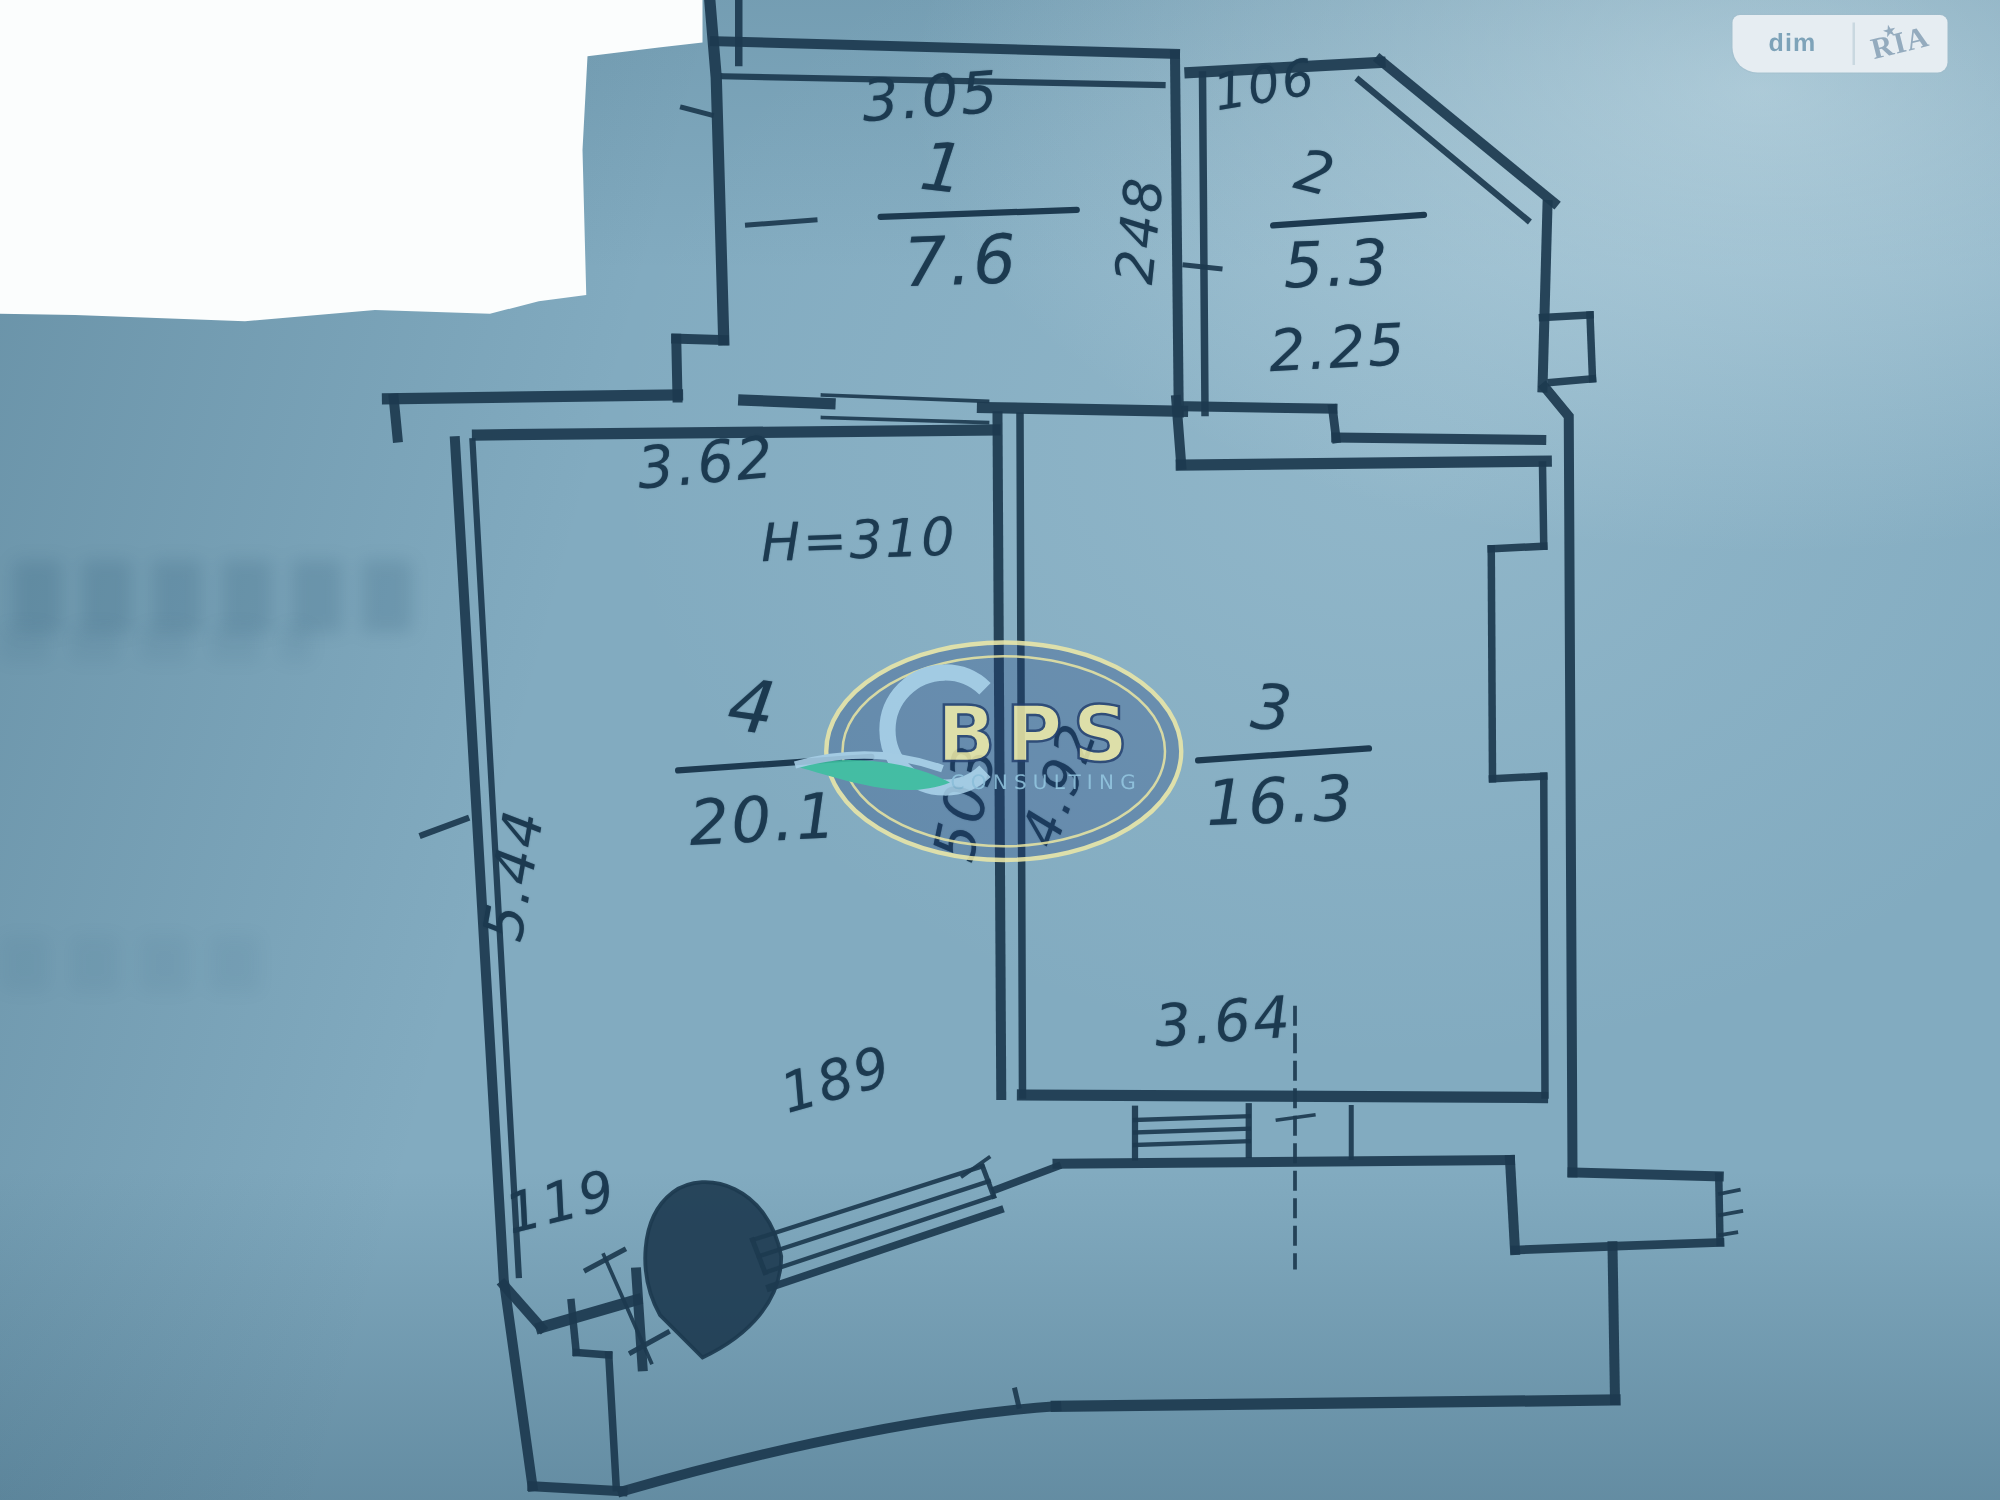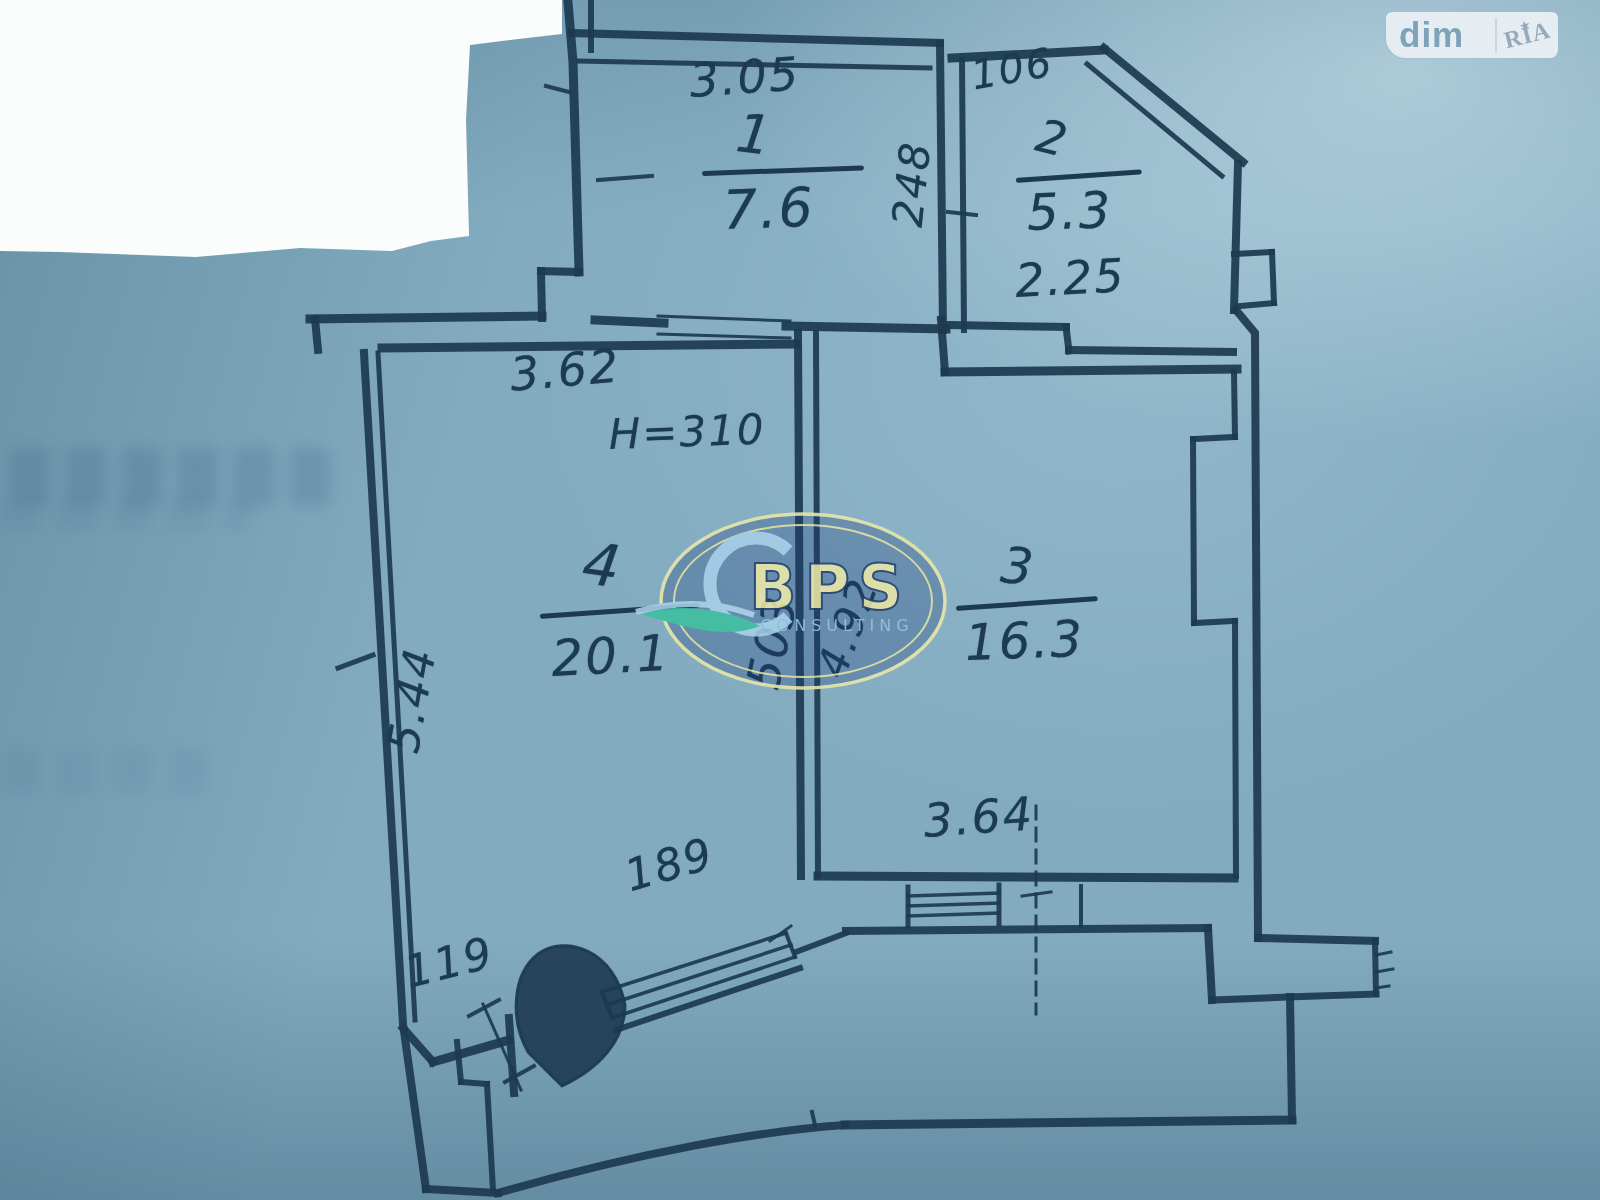--- a/index.html
+++ b/index.html
@@ -29,22 +29,22 @@
   svg.plan{position:absolute;left:0;top:0;}
   .ghost{position:absolute;filter:blur(7px);opacity:.5;border-radius:6px;
     background:repeating-linear-gradient(90deg, rgba(22,66,96,.30) 0 40px, rgba(22,66,96,0) 40px 56px);}
   .whitepatch{position:absolute;left:0;top:0;}
   
   .badge{
     position:absolute;left:1386px;top:12px;width:172px;height:46px;
     background:#e6edf2;border-radius:6px 6px 8px 20px;display:flex;align-items:center;
     box-shadow:0 0 0 1px rgba(160,185,200,.35);
   }
-  .badge .cell-dim{flex:0 0 96px;color:#7ea3b9;font-size:35px;font-weight:bold;
-    font-family:"Liberation Sans", sans-serif;letter-spacing:1px;padding-left:13px;}
+  .badge .cell-dim{flex:0 0 96px;text-align:center;color:#7ea3b9;font-size:20px;font-weight:bold;
+    font-family:"Liberation Sans", sans-serif;letter-spacing:1px;}
   .badge .sep{width:2px;height:34px;background:#c9d8e0;}
   .badge .cell-ria{flex:1;position:relative;text-align:center;}
   .badge .ria-text{display:inline-block;transform:rotate(-14deg);color:#94abbe;font-weight:bold;
     font-size:24px;font-family:"Liberation Serif", serif;letter-spacing:1px;}
   .badge .ria-star{position:absolute;left:22px;top:-4px;color:#94abbe;font-size:13px;transform:rotate(-14deg);}
   
   .bps{position:absolute;left:600px;top:505px;width:370px;height:195px;opacity:.88;}
 </style>
 </head>
 <body>

